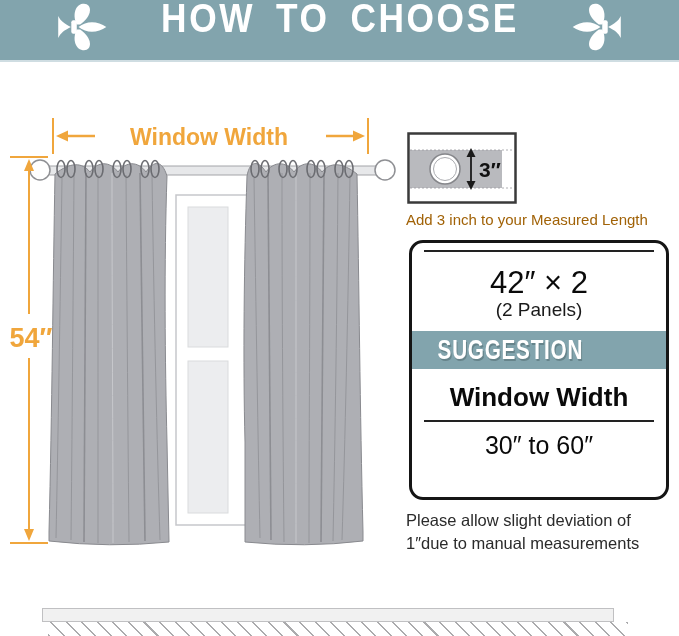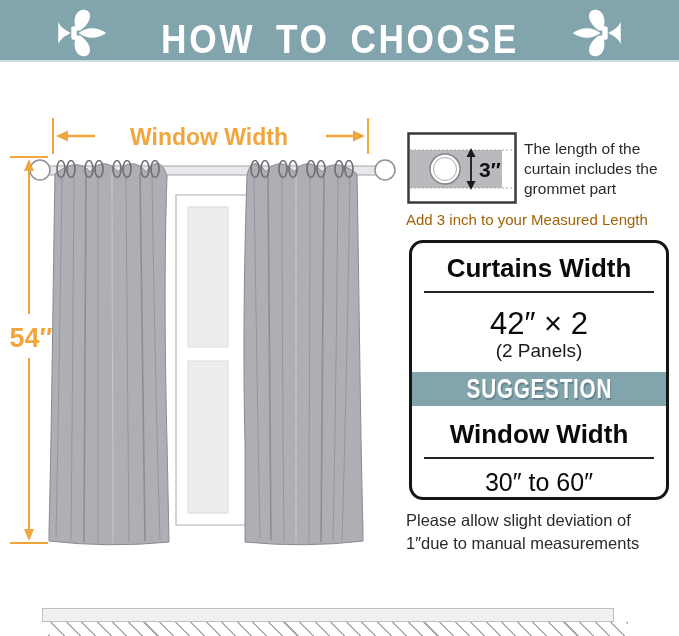--- a/index.html
+++ b/index.html
@@ -4,21 +4,21 @@
 <style>
   html,body{margin:0;padding:0;background:#fff;}
   .canvas{
     position:relative;width:679px;height:636px;background:#ffffff;
     font-family:"Liberation Sans", sans-serif;overflow:hidden;
   }
   
   .header{
     position:absolute;left:0;top:0;width:679px;height:62px;
     background:#82a4ad;border-bottom:2px solid #cfdde2;box-sizing:border-box;
-    display:flex;align-items:flex-end;justify-content:center;gap:24px;
+    display:flex;align-items:flex-start;justify-content:center;gap:24px;
   }
   .header .title{
     color:#ffffff;font-size:41px;font-weight:800;letter-spacing:3px;
     word-spacing:10px;transform:scaleX(0.86);white-space:nowrap;line-height:1;
     margin-top:-2px;
   }
   .fleur{width:54px;height:54px;flex:0 0 auto;}
   .fleur.left{transform:rotate(90deg);}
   .fleur.right{transform:rotate(-90deg);}
   
@@ -40,21 +40,21 @@
     border:3px solid #151515;border-radius:14px;box-sizing:border-box;
     overflow:hidden;background:#fff;display:flex;flex-direction:column;
     align-items:stretch;text-align:center;color:#0a0a0a;
   }
   .t-title{margin-top:10px;font-size:26px;font-weight:bold;}
   .t-divider{margin:7px 12px 0 12px;border-top:2px solid #222;}
   .t-value{margin-top:15px;font-size:31px;font-weight:400;line-height:1.05;}
   .t-panels{margin-top:-1px;font-size:19px;color:#1a1a1a;}
   .t-band{
     margin-top:10px;height:38px;background:#82a4ad;
-    display:flex;align-items:center;justify-content:center;
+    display:flex;align-items:center;
   }
   .t-band span{
     color:#fff;font-size:28px;font-weight:800;letter-spacing:1px;
     transform:scaleX(0.74);white-space:nowrap;
     text-shadow:1.5px 1.5px 0 rgba(80,105,112,.55);
   }
   .t-wtitle{margin-top:13px;font-size:26px;font-weight:bold;}
   .t-value2{margin-top:9px;font-size:25px;font-weight:400;text-align:center;}
   
   .footnote{
@@ -197,25 +197,23 @@
     <circle cx="38" cy="37" r="15" fill="#ffffff" stroke="#85868a" stroke-width="1.5"></circle>
     <circle cx="38" cy="37" r="11.5" fill="#ffffff" stroke="#aaabaf" stroke-width="1"></circle>
     <g stroke="#1a1a1a" fill="#1a1a1a">
       <path d="M64 21 V53" stroke-width="1.8" fill="none"></path>
       <polygon points="64,16 59.5,25 68.5,25" stroke="none"></polygon>
       <polygon points="64,58 59.5,49 68.5,49" stroke="none"></polygon>
     </g>
     <text x="72" y="45" font-size="21" font-weight="bold" fill="#111111" font-family="Liberation Sans, sans-serif">3″</text>
   </svg>
 
-  <div class="grommet-desc">The length of the curtain includes the grommet part</div>
   <div class="add-note">Add 3 inch to your Measured Length</div>
 
   <div class="size-table">
-    <div class="t-title">Curtains Width</div>
     <div class="t-divider"></div>
     <div class="t-value">42″ × 2</div>
     <div class="t-panels">(2 Panels)</div>
     <div class="t-band">
       <span>SUGGESTION</span>
     </div>
     <div class="t-wtitle">Window Width</div>
     <div class="t-divider"></div>
     <div class="t-value2">30″ to 60″</div>
   </div>

